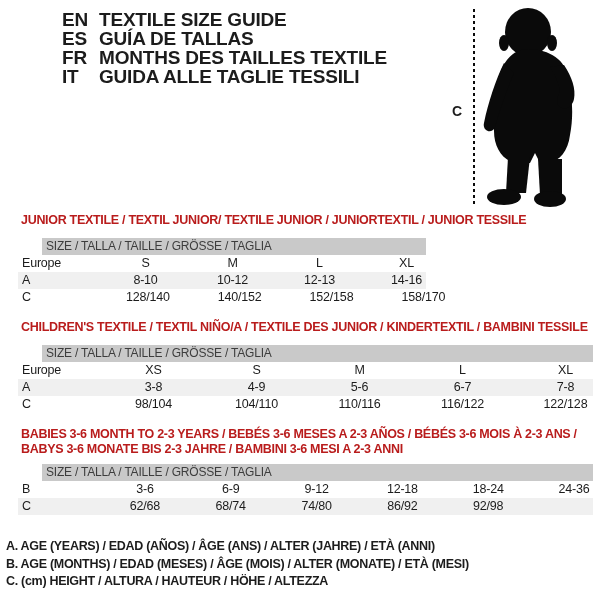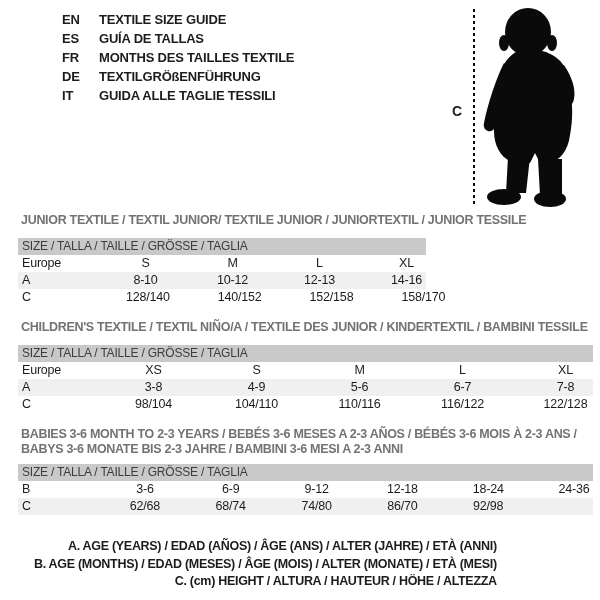--- a/index.html
+++ b/index.html
@@ -10,54 +10,53 @@
     --ink:#0a0a0a;
   }
   html,body{margin:0;padding:0;background:#fff;}
   .canvas{
     position:relative;width:600px;height:600px;background:#fff;overflow:hidden;
     font-family:"Liberation Sans", sans-serif;color:var(--text);
   }
   
   .lang-list{position:absolute;left:22px;top:10px;}
   .lang-row{display:grid;grid-template-columns:37px auto;line-height:19px;
-    font-size:13px;font-weight:700;letter-spacing:-0.2px;white-space:pre;padding-left:40px;}
+    font-size:19px;font-weight:700;letter-spacing:-0.2px;white-space:pre;padding-left:40px;}
   
   .dash-line{position:absolute;left:473px;top:9px;width:2px;height:198px;
     background:repeating-linear-gradient(to bottom, var(--ink) 0 3px, transparent 3px 6px);}
   .height-label{position:absolute;left:452px;top:103px;font-size:14px;font-weight:700;}
   .baby{position:absolute;left:478px;top:7px;width:118px;height:202px;}
   
   .tsec{position:absolute;left:18px;}
   .tsec.t1{top:213px;width:408px;}
   .tsec.t2{top:320px;width:575px;}
   .tsec.t3{top:427px;width:575px;}
   .t-title{font-size:12.5px;font-weight:700;letter-spacing:-0.3px;line-height:15px;
-    white-space:pre;margin:0 0 10px 3px;color:#737373;}
+    white-space:pre;margin:0 0 10px 3px;color:#b91c1c;}
   .tsec.t3 .t-title{margin-bottom:7px;}
   .t-bar{height:17px;line-height:17px;background:var(--bar-bg);color:var(--bar-text);
-    font-size:12px;letter-spacing:-0.2px;padding-left:4px;box-sizing:border-box;}
+    font-size:12px;letter-spacing:-0.2px;padding-left:4px;box-sizing:border-box;margin-left:24px;}
   .t-row{display:grid;height:17px;line-height:17px;font-size:12.5px;letter-spacing:-0.2px;gap:48px;}
   .t-row.shaded{background:var(--shade);}
   .t-row .lbl{padding-left:4px;text-align:left;}
   .t-row .val{text-align:center;}
   
-  .notes{position:absolute;left:34px;top:538px;font-size:12.5px;font-weight:700;
-    letter-spacing:-0.3px;line-height:17.5px;white-space:pre;text-align:right;}
+  .notes{position:absolute;left:6px;top:538px;font-size:12.5px;font-weight:700;
+    letter-spacing:-0.3px;line-height:17.5px;white-space:pre;}
 </style>
 </head>
 <body>
 
 <div class="canvas">
 
   <div class="lang-list">
       <div class="lang-row"><span>EN</span><span>TEXTILE SIZE GUIDE</span></div>
       <div class="lang-row"><span>ES</span><span>GUÍA DE TALLAS</span></div>
       <div class="lang-row"><span>FR</span><span>MONTHS DES TAILLES TEXTILE</span></div>
-      <div class="lang-row"><span>DE</span><span>TEXTILGRÖßENFÜHRUNG</span></div>
       <div class="lang-row"><span>IT</span><span>GUIDA ALLE TAGLIE TESSILI</span></div>
     </div>
 
   <div class="dash-line"></div>
   <div class="height-label">C</div>
 
   <svg class="baby" viewBox="0 0 118 202" aria-hidden="true">
     <g fill="#0a0a0a">
       <ellipse cx="50" cy="25" rx="23" ry="24"></ellipse>
       <ellipse cx="26" cy="36" rx="5" ry="8"></ellipse>
@@ -136,20 +135,20 @@
         <span class="val">9-12</span>
         <span class="val">12-18</span>
         <span class="val">18-24</span>
         <span class="val">24-36</span>
       </div>
       <div class="t-row shaded" style="grid-template-columns: 60px repeat(6, 1fr);">
         <span class="lbl">C</span>
         <span class="val">62/68</span>
         <span class="val">68/74</span>
         <span class="val">74/80</span>
-        <span class="val">86/70</span>
+        <span class="val">86/92</span>
         <span class="val">92/98</span>
       </div>
     </div>
 
   <div class="notes"><div>A. AGE (YEARS) / EDAD (AÑOS) / ÂGE (ANS) / ALTER (JAHRE) / ETÀ (ANNI)</div><div>B. AGE (MONTHS) / EDAD (MESES) / ÂGE (MOIS) / ALTER (MONATE) / ETÀ (MESI)</div><div>C. (cm) HEIGHT / ALTURA / HAUTEUR / HÖHE / ALTEZZA</div></div>
 
 </div>
 
 </body></html>

